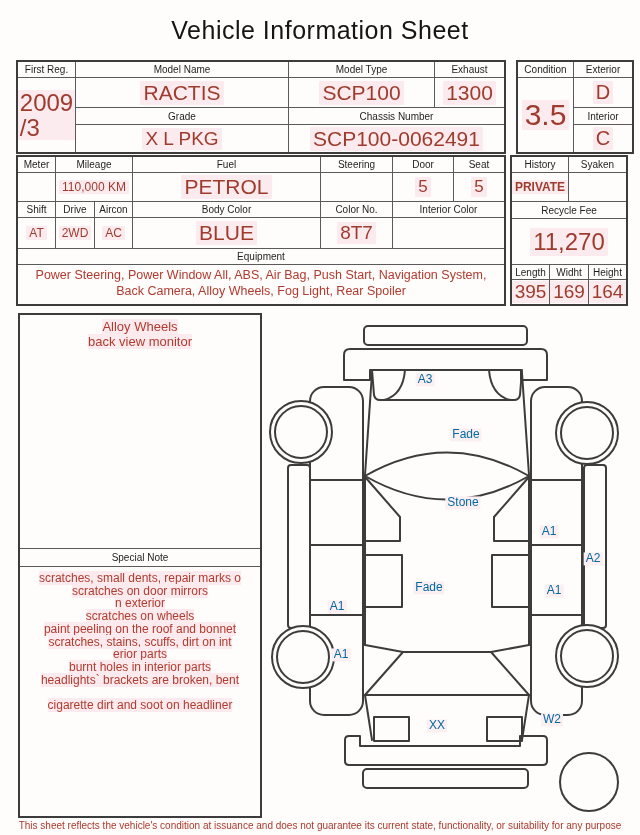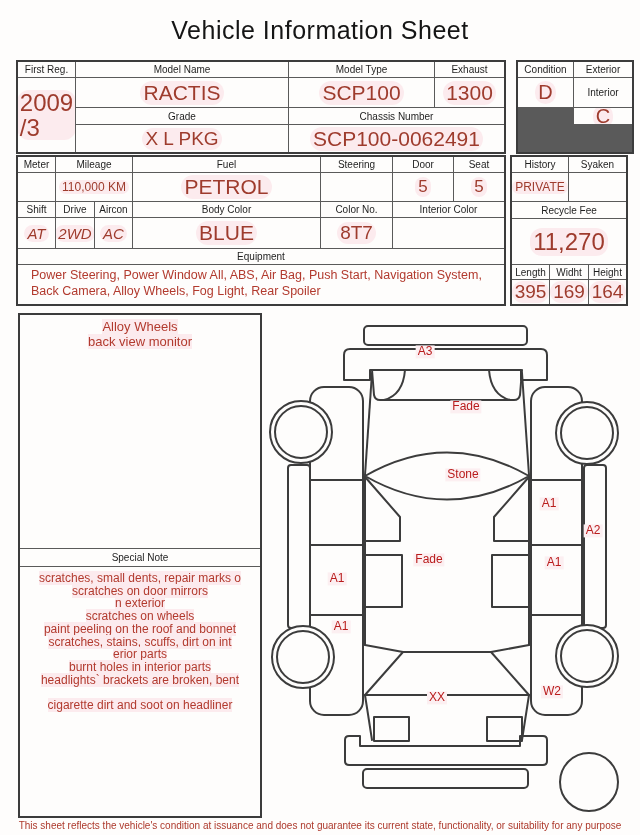--- a/index.html
+++ b/index.html
@@ -4,41 +4,41 @@
 <style>
   html,body{margin:0;padding:0;}
   body{background:#e8e8e8;font-family:"Liberation Sans","DejaVu Sans",sans-serif;}
   #page{position:relative;width:640px;height:835px;background:#fefdfc;margin:0 auto;overflow:hidden;}
   .title{position:absolute;left:0;right:0;top:16px;text-align:center;font-size:25px;letter-spacing:.5px;color:#151515;}
   
   .grid{position:absolute;display:grid;gap:1px;background:#5a5a5a;border:2px solid #3c3c3c;}
   .cell{background:#fefdfc;display:flex;align-items:center;justify-content:center;overflow:hidden;}
   .hdr{font-size:10px;color:#1e1e1e;}
   .val{font-size:18px;color:#9e3b2d;}
-  .hl{background:#fcebee;padding:0 3px;border-radius:12px;white-space:nowrap;}
+  .hl{background:#fcebee;padding:0 3px;border-radius:1px;white-space:nowrap;}
   .left{justify-content:flex-start;}
   .top{align-items:flex-start;}
   .pre{white-space:pre-line;}
   .fs24{font-size:24px;}.fs21{font-size:21px;}.fs30{font-size:30px;line-height:1;}
-  .fs20{font-size:20px;}.fs19{font-size:19px;}.fs17{font-size:17px;}.fs16{font-size:15px;font-style:italic;}
+  .fs20{font-size:20px;}.fs19{font-size:19px;}.fs17{font-size:17px;}.fs16{font-size:12px;}
   .fs12{font-size:12px;}
-  .equip{font-size:12.5px;line-height:1.3;color:#b23a2e;padding:2px 13px;text-align:left;}
+  .equip{font-size:12.5px;line-height:1.3;color:#b23a2e;padding:2px 13px;text-align:center;}
   
   .notebox{position:absolute;left:18px;top:313px;width:244px;height:505px;border:2px solid #3c3c3c;background:#fefdfc;display:flex;flex-direction:column;box-sizing:border-box;}
   .noteHdr{height:17px;flex:0 0 17px;display:flex;align-items:center;justify-content:center;font-size:10px;color:#1e1e1e;border-bottom:1px solid #5a5a5a;}
   .noteHdr.mid{border-top:1px solid #5a5a5a;}
   .noteArea{padding:5px 8px;color:#b23a2e;text-align:center;}
   #commentArea{flex:0 0 223px;font-size:13px;line-height:1.15;}
   #specialArea{flex:1 1 auto;font-size:12px;line-height:1.06;}
   .note-line{min-height:12.6px;}
   .note-line .hl2{background:#fcebee;}
   
   #diagram{position:absolute;left:262px;top:315px;width:372px;height:500px;}
   #diagram svg{position:absolute;left:0;top:0;}
-  .dlabel{position:absolute;transform:translate(-50%,-50%);font-size:12px;color:#b91c1c;background:#fceff1;padding:0 2px;line-height:1.1;white-space:nowrap;}
+  .dlabel{position:absolute;transform:translate(-50%,-50%);font-size:12px;color:#0369a1;background:#fceff1;padding:0 2px;line-height:1.1;white-space:nowrap;margin-top:28px;}
   .footer{position:absolute;left:0;right:0;top:820px;text-align:center;font-size:10px;color:#ad392c;}
 </style>
 </head>
 <body>
 
 <div id="page">
 
   <div class="title">Vehicle Information Sheet</div>
 
   <div class="grid" style="left:16px;top:60px;width:486px;height:90px;grid-template-columns:57px 212px 145px 1fr;grid-template-rows:15px 29px 16px 1fr;">
@@ -65,20 +65,23 @@
         <span class="hl">X L PKG</span>
       </div>
     <div class="cell val fs21" style="grid-column:3/5;">
         <span class="hl">SCP100-0062491</span>
       </div>
   </div>
 
   <div class="grid" style="left:516px;top:60px;width:114px;height:90px;grid-template-columns:55px 1fr;grid-template-rows:15px 29px 16px 1fr;">
     <div class="cell hdr">Condition</div>
     <div class="cell hdr">Exterior</div>
+    <div class="cell val fs30" style="grid-row:2/5;">
+        <span class="hl">3.5</span>
+      </div>
     <div class="cell val fs20">
         <span class="hl">D</span>
       </div>
     <div class="cell hdr" style="grid-column:2;">Interior</div>
     <div class="cell val fs20" style="grid-column:2;">
         <span class="hl">C</span>
       </div>
   </div>
 
   <div class="grid" style="left:16px;top:155px;width:486px;height:147px;grid-template-columns:37px 38px 37px 187px 71px 60px 1fr;grid-template-rows:15px 28px 15px 30px 15px 1fr;">
@@ -124,21 +127,21 @@
         <span class="hl">8T7</span>
       </div>
     <div class="cell" style="grid-column:6/8;"></div>
     <div class="cell hdr" style="grid-column:1/8;">Equipment</div>
     <div class="cell equip left top" style="grid-column:1/8;">Power Steering, Power Window  All, ABS, Air Bag, Push Start, Navigation System, Back Camera, Alloy Wheels, Fog Light, Rear Spoiler</div>
   </div>
 
   <div class="grid" style="left:510px;top:155px;width:114px;height:147px;grid-template-columns:37px 18px 19px 1fr;grid-template-rows:15px 28px 16px 45px 14px 1fr;">
     <div class="cell hdr" style="grid-column:1/3;">History</div>
     <div class="cell hdr" style="grid-column:3/5;">Syaken</div>
-    <div class="cell val fs12" style="grid-column:1/3;">
+    <div class="cell val fs12" style="grid-column:1/3;font-weight:bold;">
         <span class="hl">PRIVATE</span>
       </div>
     <div class="cell" style="grid-column:3/5;"></div>
     <div class="cell hdr" style="grid-column:1/5;">Recycle Fee</div>
     <div class="cell val fs24" style="grid-column:1/5;">
         <span class="hl">11,270</span>
       </div>
     <div class="cell hdr">Length</div>
     <div class="cell hdr" style="grid-column:2/4;">Widht</div>
     <div class="cell hdr">Height</div>

